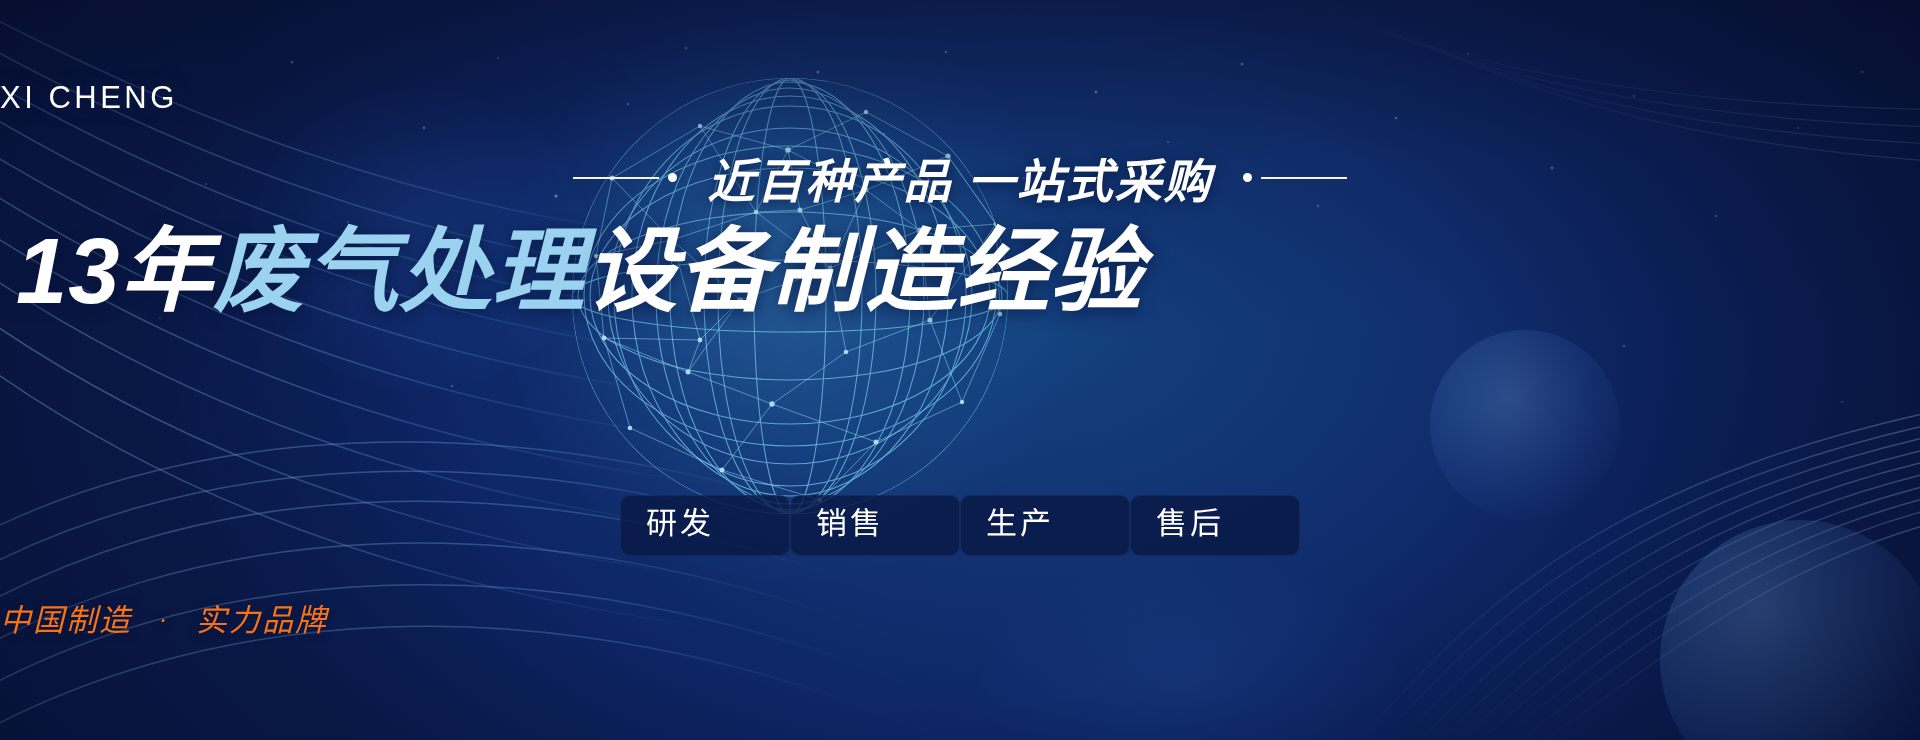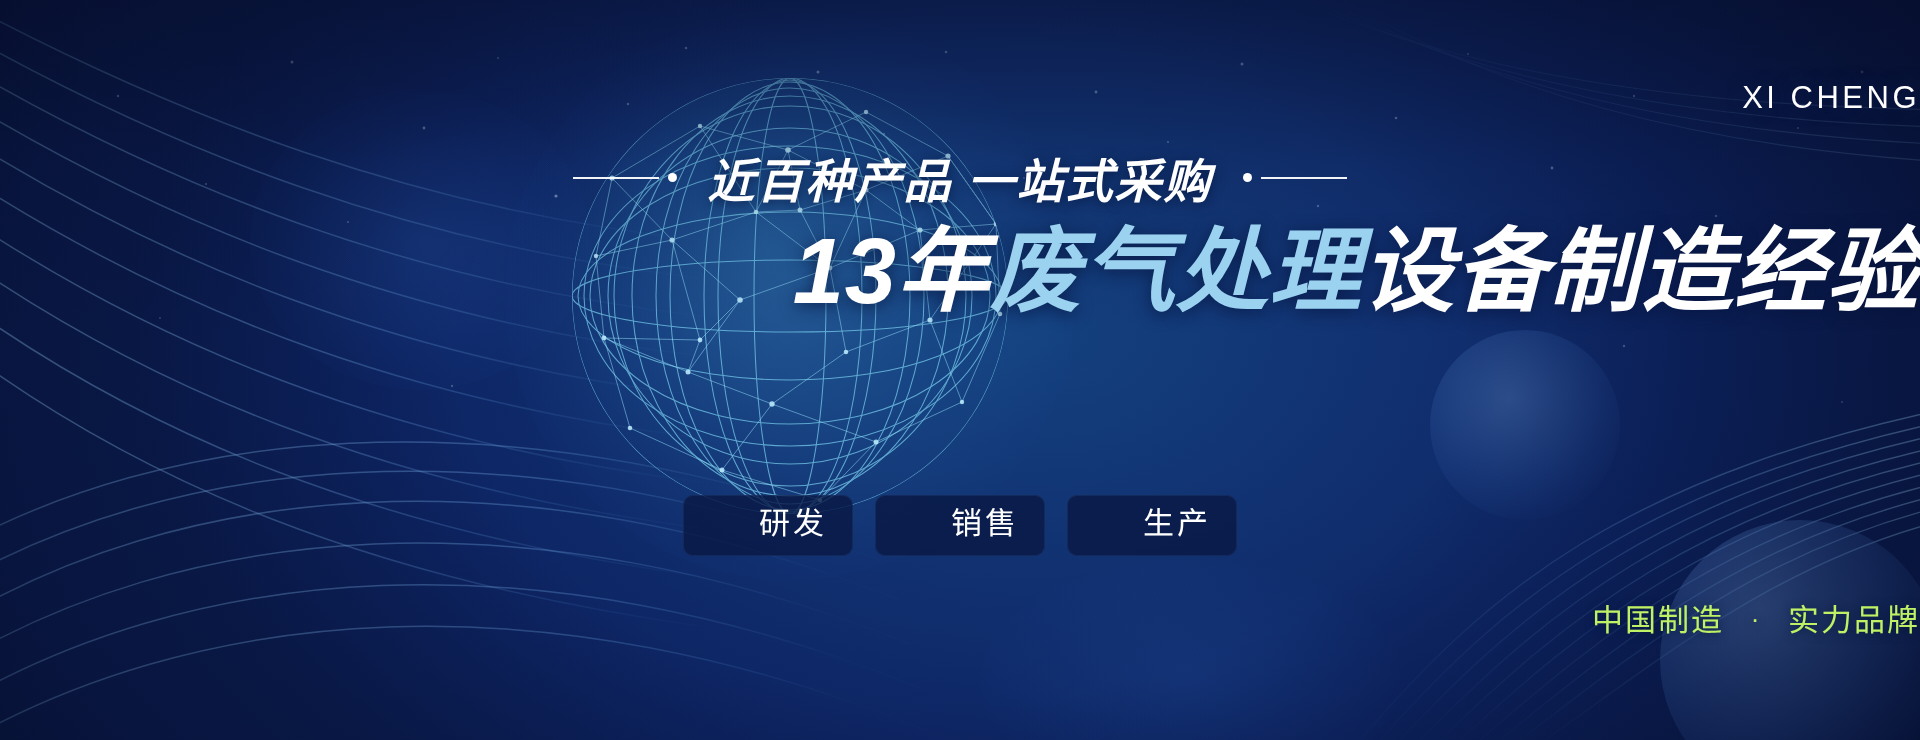--- a/index.html
+++ b/index.html
@@ -68,21 +68,21 @@
   #globe-halo {
     left: 505px; top: 10px; width: 570px; height: 570px;
     background: radial-gradient(circle at 50% 50%, rgba(110,205,245,0.16) 0%, rgba(60,150,215,0.10) 40%, rgba(30,90,180,0.03) 68%, rgba(0,0,0,0) 82%);
   }
 
   
   .content {
     position: absolute;
     inset: 0;
     z-index: 40;
-    text-align: right;
+    text-align: left;
   }
   #brand-eyebrow {
     position: absolute;
     top: 80px; left: 0; right: 0;
     font-size: 31px;
     letter-spacing: 3.5px;
     color: #ffffff;
     font-weight: 400;
     text-shadow: 0 0 18px rgba(10,30,80,0.85);
   }
@@ -120,21 +120,21 @@
     font-weight: 700;
     font-style: italic;
     color: #ffffff;
     letter-spacing: 2px;
     white-space: nowrap;
     text-shadow: 0 2px 12px rgba(6,20,60,0.75);
   }
 
   #headline {
     position: absolute;
-    top: 222px; left: 0; right: 0;
+    top: 222px; left: 16px; right: 0;
     font-size: 92px;
     font-weight: 700;
     font-style: italic;
     letter-spacing: 1px;
     white-space: nowrap;
     line-height: 1.08;
     color: #ffffff;
     text-shadow: 0 3px 16px rgba(5,18,58,0.7);
   }
   #headline .accent {
@@ -151,42 +151,42 @@
     white-space: nowrap;
     text-shadow: 0 1px 7px rgba(6,20,60,0.85);
   }
 
   #pill-row {
     position: absolute;
     top: 495px; left: 0; right: 0;
     display: flex;
     align-items: center;
     justify-content: center;
-    gap: 22px;
   }
   .pill {
     min-width: 118px;
     padding: 11px 26px 13px;
     border-radius: 10px;
     background: rgba(9,24,68,0.80);
     color: #ffffff;
     font-size: 31px;
     font-weight: 400;
     letter-spacing: 3px;
     line-height: 1.18;
     box-shadow: inset 0 0 0 1px rgba(110,160,225,0.10);
   }
 
   #footnote {
     position: absolute;
-    top: 595px; left: 8px; right: 0;
+    top: 595px; left: 0; right: 0;
     font-size: 31px;
     letter-spacing: 2px;
-    color: #bef264;
+    color: #f97316;
     text-shadow: 0 1px 10px rgba(6,20,60,0.8);
+    font-style: italic;
   }
   #footnote .sep {
     padding: 0 16px;
     font-size: 26px;
     vertical-align: 3px;
   }
 </style>
 </head>
 <body>
 
@@ -402,20 +402,21 @@
 
     <div id="headline">
       <span>13年</span><span class="accent">废气处理</span><span>设备制造经验</span>
     </div>
 
 
     <div id="pill-row">
       <div class="pill">研发</div>
       <div class="pill">销售</div>
       <div class="pill">生产</div>
+      <div class="pill">售后</div>
     </div>
 
     <div id="footnote">
       <span>中国制造</span>
       <span class="sep">·</span>
       <span>实力品牌</span>
     </div>
 
   </div>
 </div>

